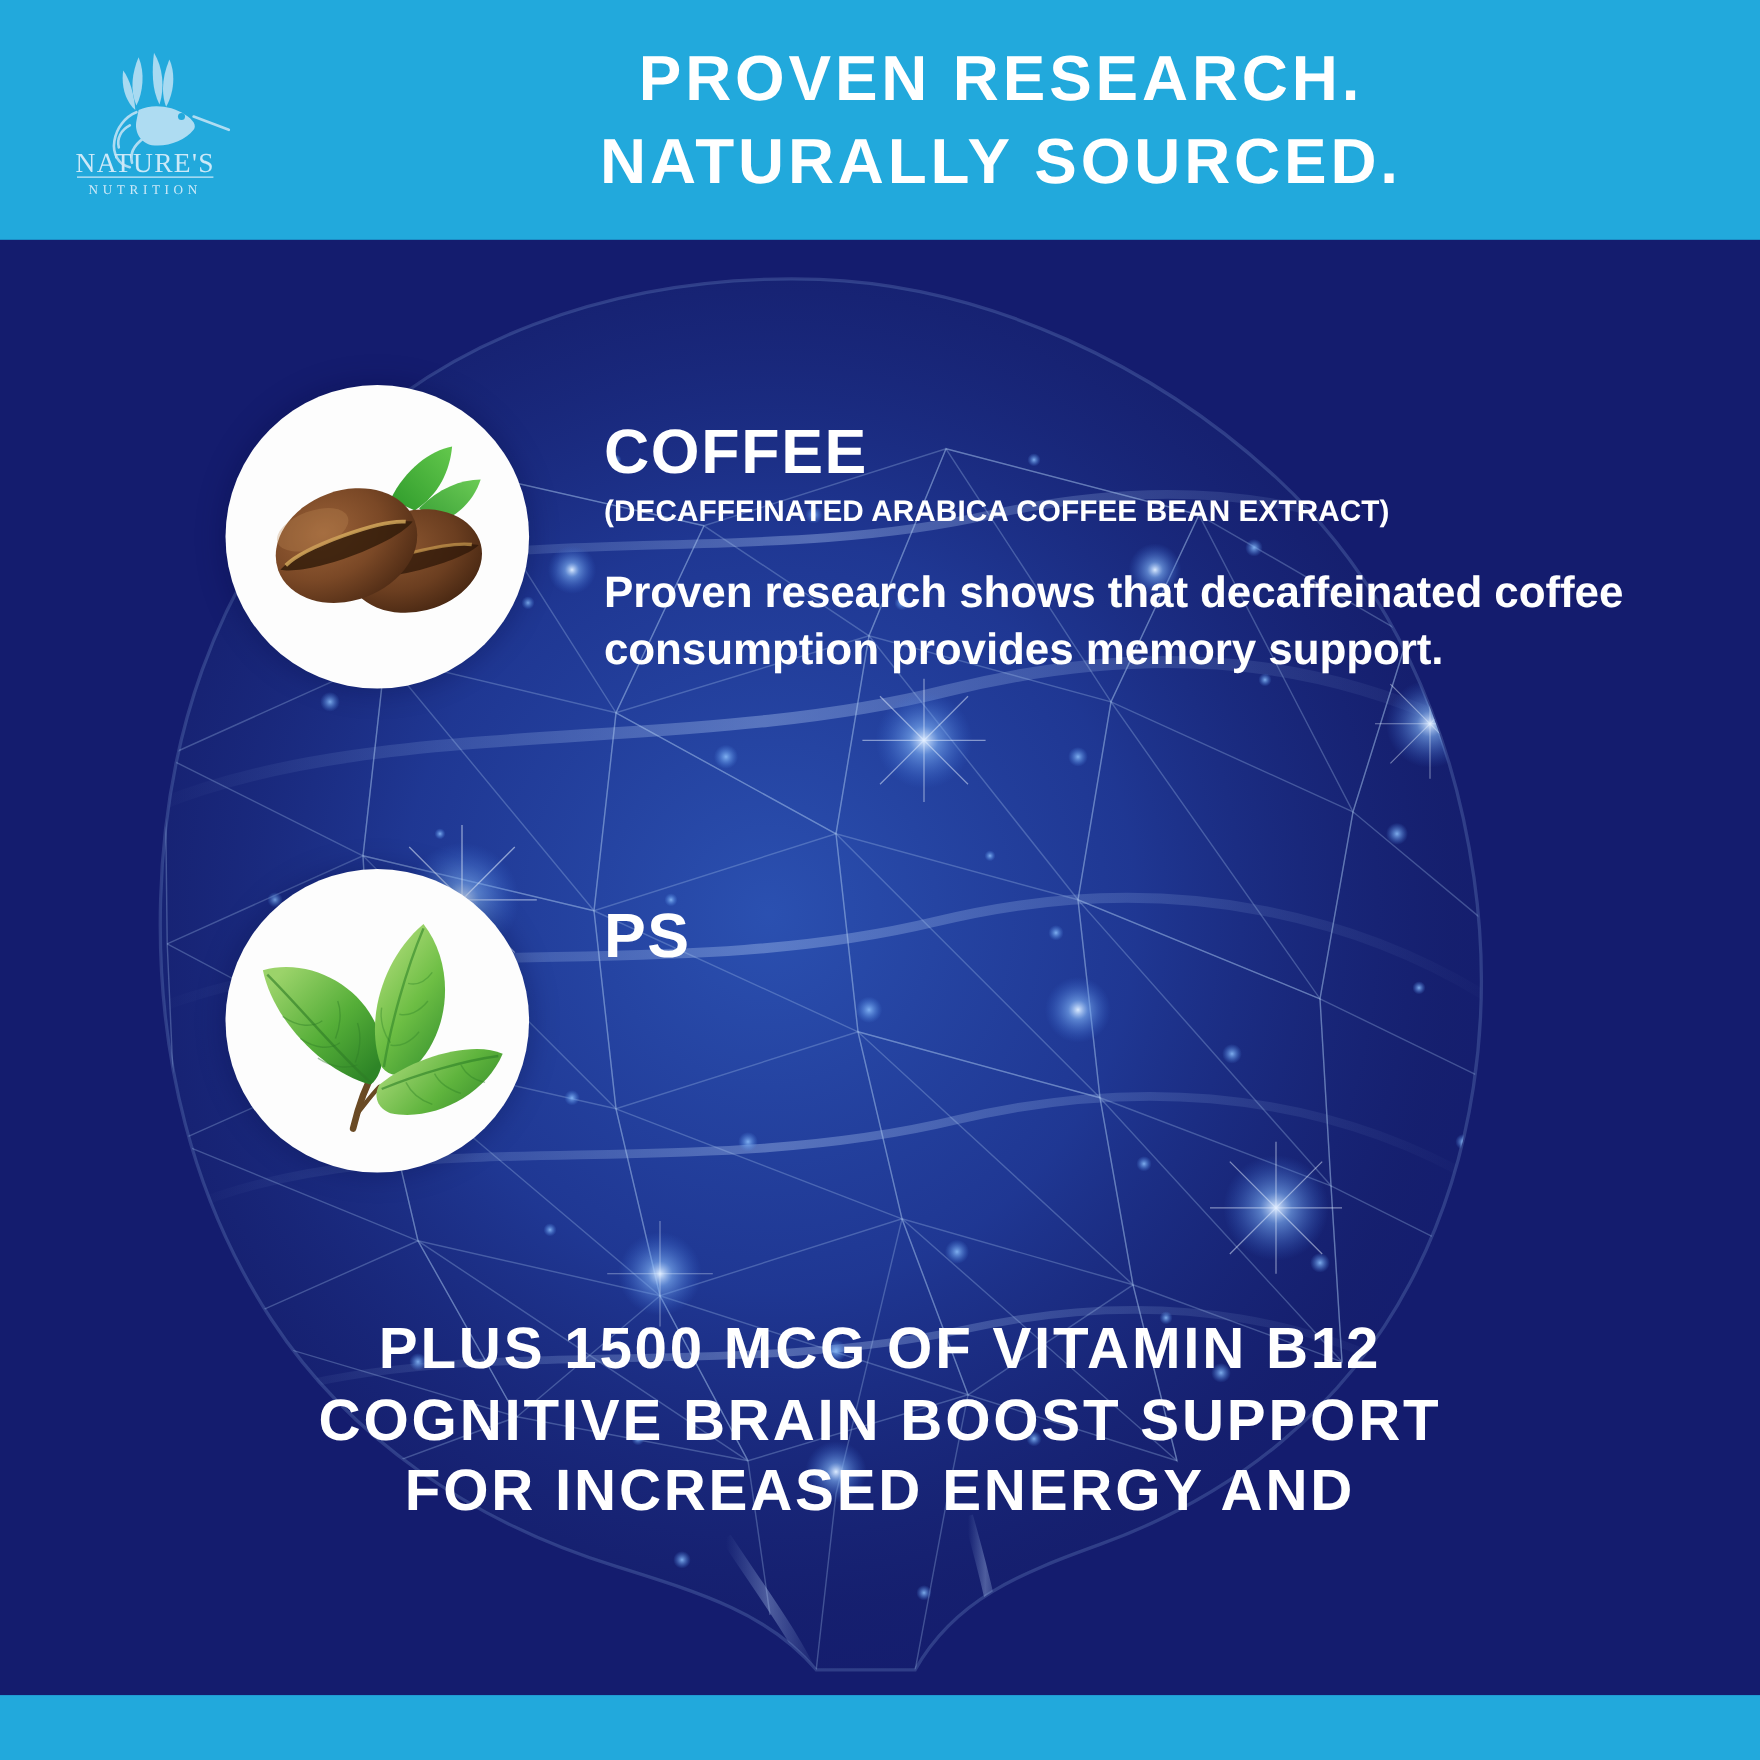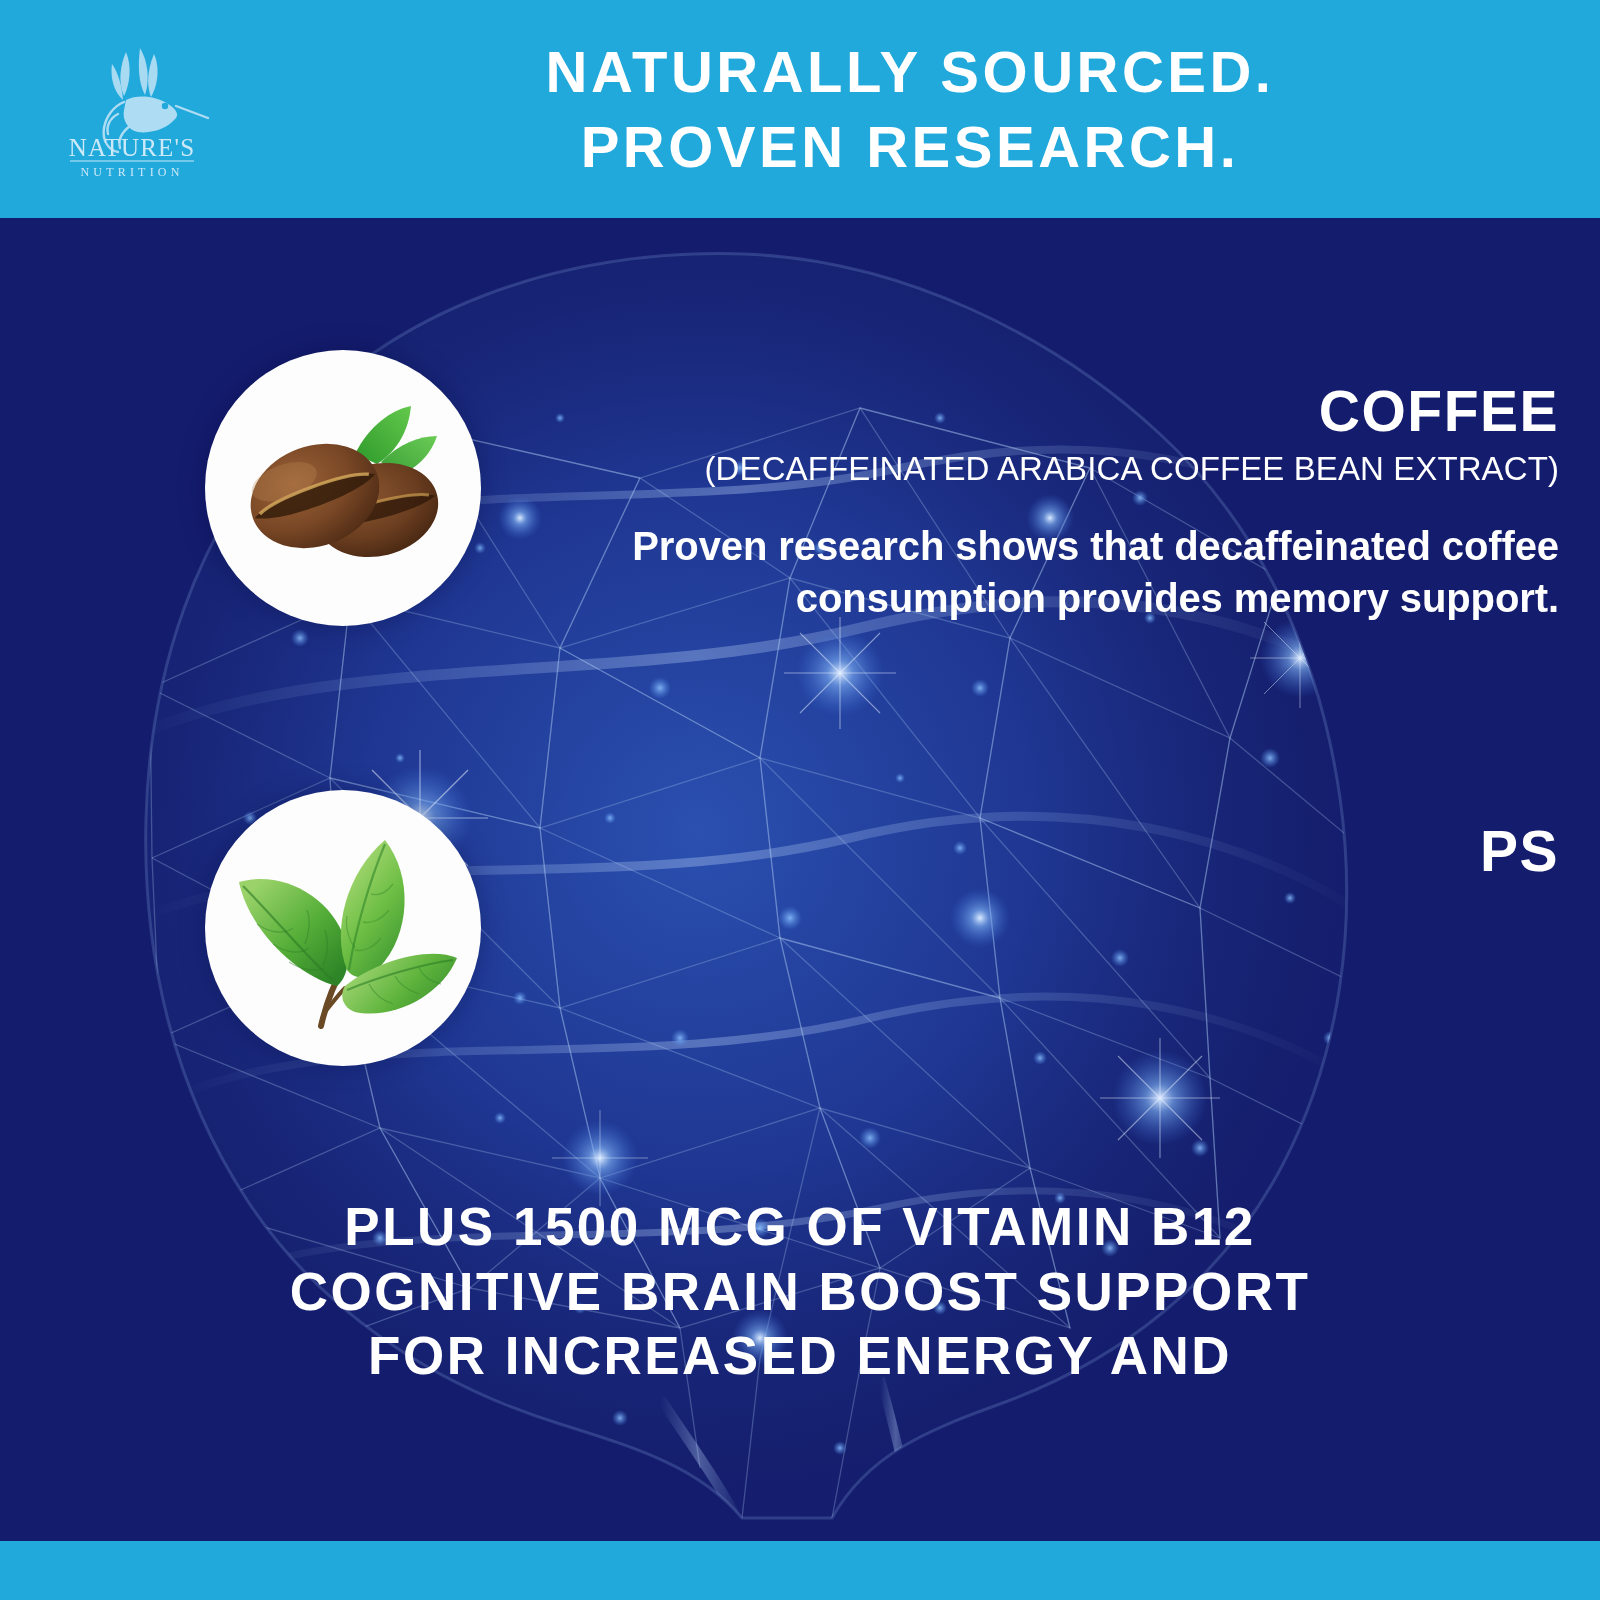--- a/index.html
+++ b/index.html
@@ -62,21 +62,20 @@
   
   .ingredients {
     position:absolute; left:0; top:218px;
     width:1600px;
     z-index:10;
   }
   .ingredient-row {
     position:absolute;
     display:flex;
     align-items:flex-start;
-    text-align:right;
   }
   .row-coffee { left:205px; top:132px; }
   .row-ps     { left:205px; top:572px; }
 
   .ingredient-icon {
     width:276px; height:276px;
     border-radius:50%;
     background:#FDFDFD;
     flex:0 0 276px;
     position:relative;
@@ -93,22 +92,22 @@
   .ing-name {
     color:#FFFFFF;
     font-size:57px;
     font-weight:bold;
     letter-spacing:1.5px;
     line-height:1.02;
     text-transform:uppercase;
   }
   .ing-sub {
     color:#FFFFFF;
-    font-size:33px;
-    font-weight:normal;
+    font-size:27px;
+    font-weight:bold;
     letter-spacing:0.1px;
     margin-top:10px;
     text-transform:uppercase;
     white-space:nowrap;
   }
   .ing-desc {
     color:#FFFFFF;
     font-size:40px;
     font-weight:bold;
     line-height:1.30;
@@ -334,22 +333,22 @@
                  C116,88 100,94 86,92 C76,90 70,80 72,70 Z" fill="#AEDCF2"></path>
         <circle cx="113" cy="66" r="3.2" fill="#22A9DC"></circle>
 
         <text x="80" y="116" text-anchor="middle" font-family="'Liberation Serif', serif" font-size="25" letter-spacing="1.2" fill="#CCE9F8">NATURE'S</text>
         <line x1="18" y1="121" x2="142" y2="121" stroke="#CCE9F8" stroke-width="1.1"></line>
         <text x="80" y="136" text-anchor="middle" font-family="'Liberation Serif', serif" font-size="12" letter-spacing="4.2" fill="#CCE9F8">NUTRITION</text>
       </svg>
     </div>
 
     <div class="headline">
+      <div>PROVEN RESEARCH.</div>
       <div>NATURALLY SOURCED.</div>
-      <div>PROVEN RESEARCH.</div>
     </div>
   </div>
 
   <div class="ingredients">
 
     <div class="ingredient-row row-coffee">
       <div class="ingredient-icon">
         <svg viewBox="0 0 276 276" aria-hidden="true">
           <defs>
             <radialGradient id="beanA" cx="38%" cy="32%" r="76%">

